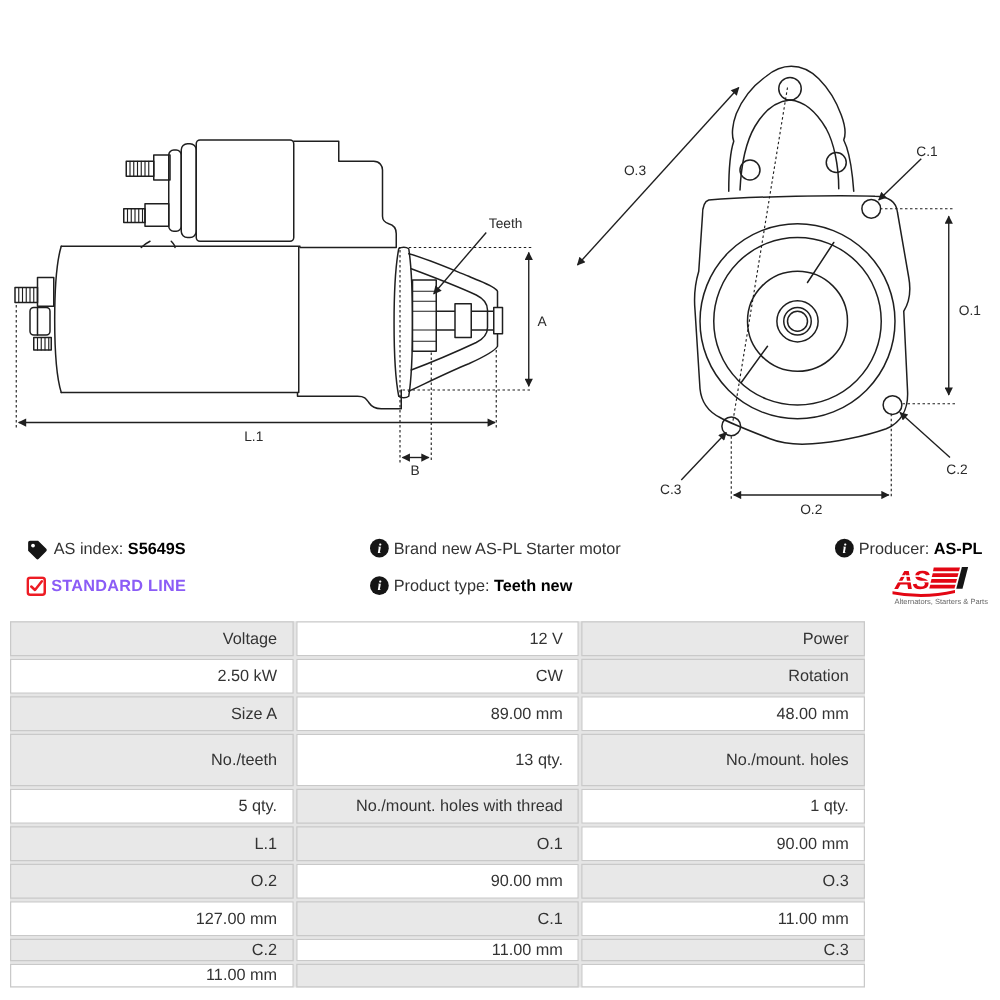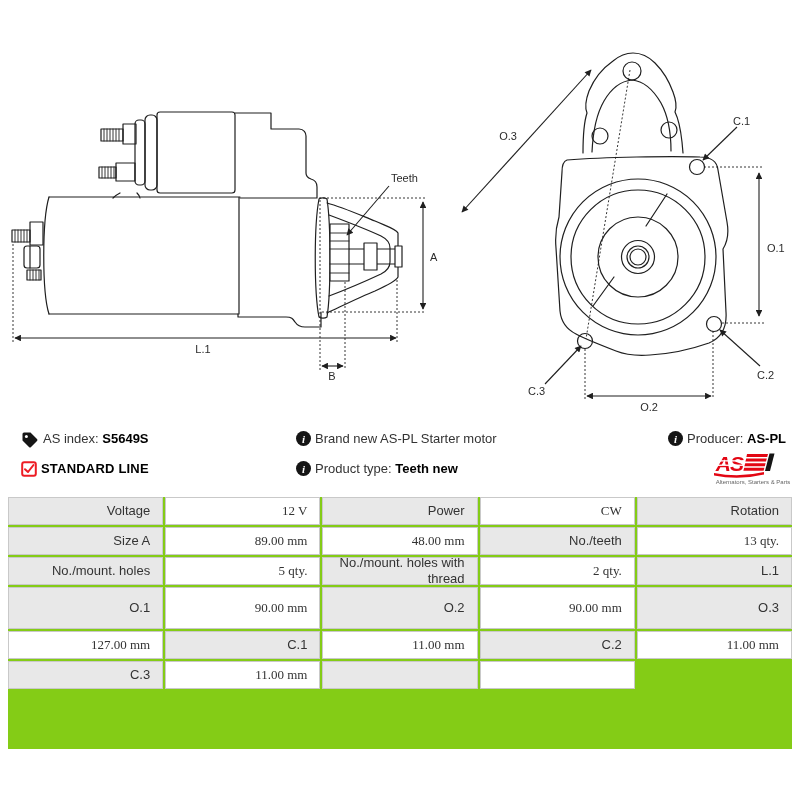--- a/index.html
+++ b/index.html
@@ -11,35 +11,35 @@
   #drawing{position:absolute;top:0;left:0;}
   .dim-label{font-family:"Liberation Sans",sans-serif;font-size:11px;fill:#2b2b2b;}
   
   .info-item{position:absolute;font-size:13px;white-space:nowrap;display:flex;align-items:flex-start;gap:4px;}
   .info-item .txt b{color:#000;}
   .ico-circle{
     width:15px;height:15px;border-radius:50%;background:#151515;color:#fff;
     display:inline-flex;align-items:center;justify-content:center;
     font-family:"Liberation Serif",serif;font-weight:bold;font-style:italic;font-size:11px;flex:0 0 auto;
   }
-  .red-line{color:#000000;font-weight:bold;letter-spacing:.2px;}
+  .red-line{color:#8b5cf6;font-weight:bold;letter-spacing:.2px;}
   
   #spec-table{
-    position:absolute;left:8px;top:497px;width:784px;
-    display:grid;grid-template-columns:repeat(5,1fr);
+    position:absolute;left:8px;top:497px;width:684px;
+    display:grid;grid-template-columns:repeat(3,1fr);
     grid-template-rows:28px 28px 28px 42px 28px 28px 28px 28px;
-    gap:2px;background:#84cc16;font-size:13px;
+    gap:2px;background:#e5e5e5;font-size:13px;
   }
   .cell{
     border:1px solid #c9c9c9;box-sizing:border-box;
     display:flex;align-items:center;justify-content:flex-end;
     padding:0 12px;text-align:right;line-height:1.25;
   }
   .cell.lbl{background:#e8e8e8;}
-  .cell.val{background:#ffffff;font-family:Liberation Serif, serif;}
+  .cell.val{background:#ffffff;}
   
   #as-logo{position:absolute;left:712px;top:452px;}
 </style>
 </head>
 <body>
 
 <svg id="drawing" width="800" height="420" viewBox="0 0 800 420">
   <defs>
     <marker id="arr" viewBox="0 0 10 10" refX="9" refY="5" markerWidth="8" markerHeight="6" orient="auto-start-reverse">
       <path d="M0,0 L10,5 L0,10 Z" fill="#1f1f1f"></path>
@@ -182,34 +182,35 @@
   </g>
   <polygon points="57.5,1.5 62.5,1.5 58,19 53,19" fill="#151515"></polygon>
   <path d="M2,21 Q27,26 52,20 L52,22.4 Q27,28.4 2,23.4 Z" fill="#e30613"></path>
   <text x="41" y="31.5" text-anchor="middle" font-family="Liberation Sans, sans-serif" font-size="6" fill="#666">Alternators, Starters &amp; Parts</text>
 </svg>
 
 <div id="spec-table">
   <div class="cell lbl">Voltage</div>
   <div class="cell val">12 V</div>
   <div class="cell lbl">Power</div>
+  <div class="cell val">2.50 kW</div>
 
   <div class="cell val">CW</div>
   <div class="cell lbl">Rotation</div>
   <div class="cell lbl">Size A</div>
   <div class="cell val">89.00 mm</div>
 
   <div class="cell val">48.00 mm</div>
   <div class="cell lbl">No./teeth</div>
   <div class="cell val">13 qty.</div>
 
   <div class="cell lbl">No./mount. holes</div>
   <div class="cell val">5 qty.</div>
   <div class="cell lbl">No./mount. holes with thread</div>
-  <div class="cell val">2 qty.</div>
+  <div class="cell val">1 qty.</div>
 
   <div class="cell lbl">L.1</div>
   <div class="cell lbl">O.1</div>
   <div class="cell val">90.00 mm</div>
 
   <div class="cell lbl">O.2</div>
   <div class="cell val">90.00 mm</div>
   <div class="cell lbl">O.3</div>
   <div class="cell val">127.00 mm</div>
 

